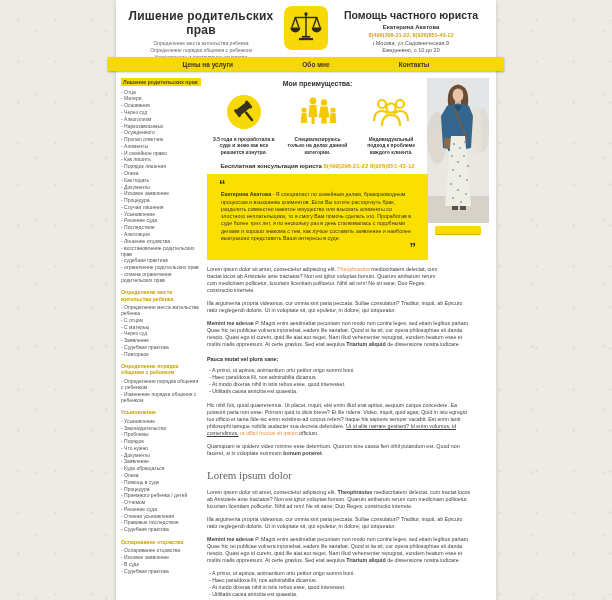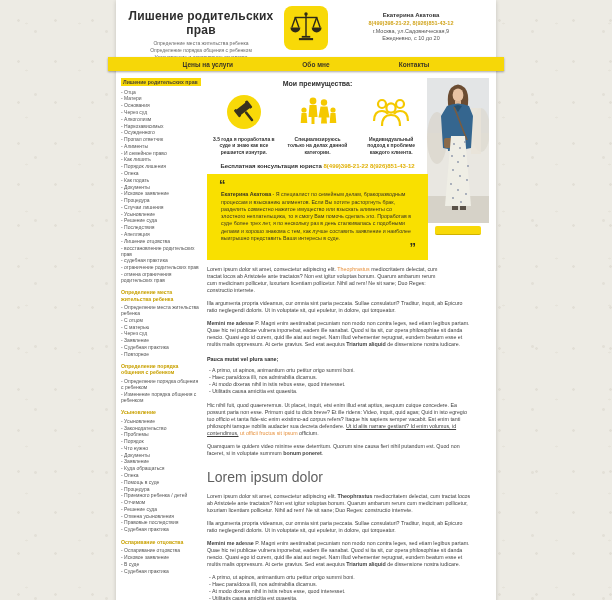--- a/index.html
+++ b/index.html
@@ -66,21 +66,21 @@
   .photo-btn{ display:block; width:46px; height:9px; margin:3px auto 0 auto;
               background:#f8d908; border:none; border-bottom:1px solid #cfb100;
               border-radius:2px; cursor:pointer; }
   
   .article{ margin-top:6px; }
   .article p{ font-size:5.3px; line-height:7px; margin:0 0 6px 0; color:#3f3f3f; }
   .article p.first{ margin-right:32px; }
   .lnk{ color:#e6903c; cursor:pointer; }
   .ulnk{ color:#3f3f3f; text-decoration:underline; cursor:pointer; }
   .h3{ font-size:5.4px; font-weight:bold; margin:8px 0 5px 0; color:#2f2f2f; }
-  .h2{ font-size:14px; font-weight:normal; color:#5f5f5f; margin:12px 0 8px 0; }
+  .h2{ font-size:11px; font-weight:normal; color:#5f5f5f; margin:12px 0 8px 0;font-family:Liberation Serif, serif; }
   ul.blt{ list-style:none; margin:0 0 7px 2px; }
   ul.blt li{ font-size:5.3px; line-height:7px; color:#3f3f3f; }
   ul.blt li::before{ content:"- "; }
 </style>
 </head>
 <body>
 
 <div class="card">
 
   <div class="header">
@@ -106,20 +106,21 @@
           </g>
           <circle cx="24" cy="7" r="2.4" fill="#2e2a18"></circle>
           <path d="M2 26 A7 7 0 0 0 16 26 Z" fill="#2e2a18"></path>
           <path d="M32 26 A7 7 0 0 0 46 26 Z" fill="#2e2a18"></path>
           <rect x="18" y="38" width="12" height="2.5" fill="#2e2a18"></rect>
           <rect x="14" y="41" width="20" height="3" fill="#2e2a18"></rect>
         </svg>
       </span>
     </div>
     <div class="h-right">
+      <div class="hr-title">Помощь частного юриста</div>
       <div class="hr-name">Екатерина Акатова</div>
       <div class="hr-phone">8(499)398-21-22, 8(926)851-43-12</div>
       <div class="hr-line">г.Москва, ул.Садовническая,9</div>
       <div class="hr-line">Ежедневно, с 10 до 20</div>
     </div>
   </div>
 
   <div class="nav">
     <div class="nav-item">Цены на услуги</div>
     <div class="nav-item">Обо мне</div>

